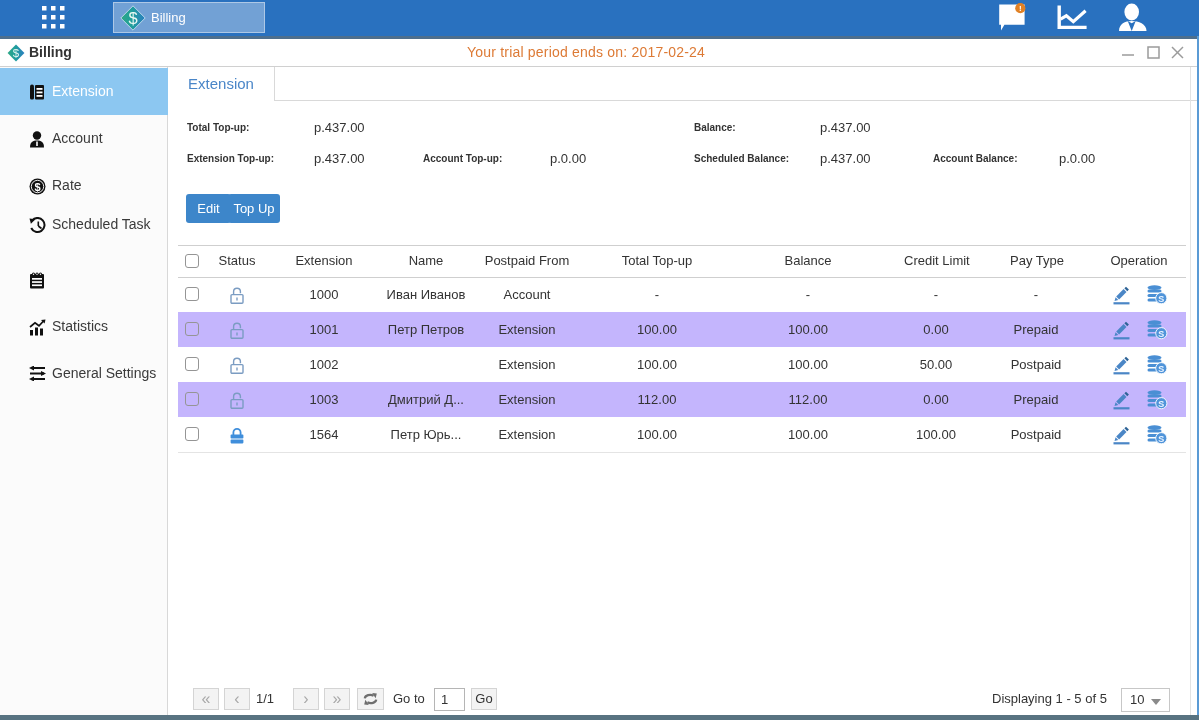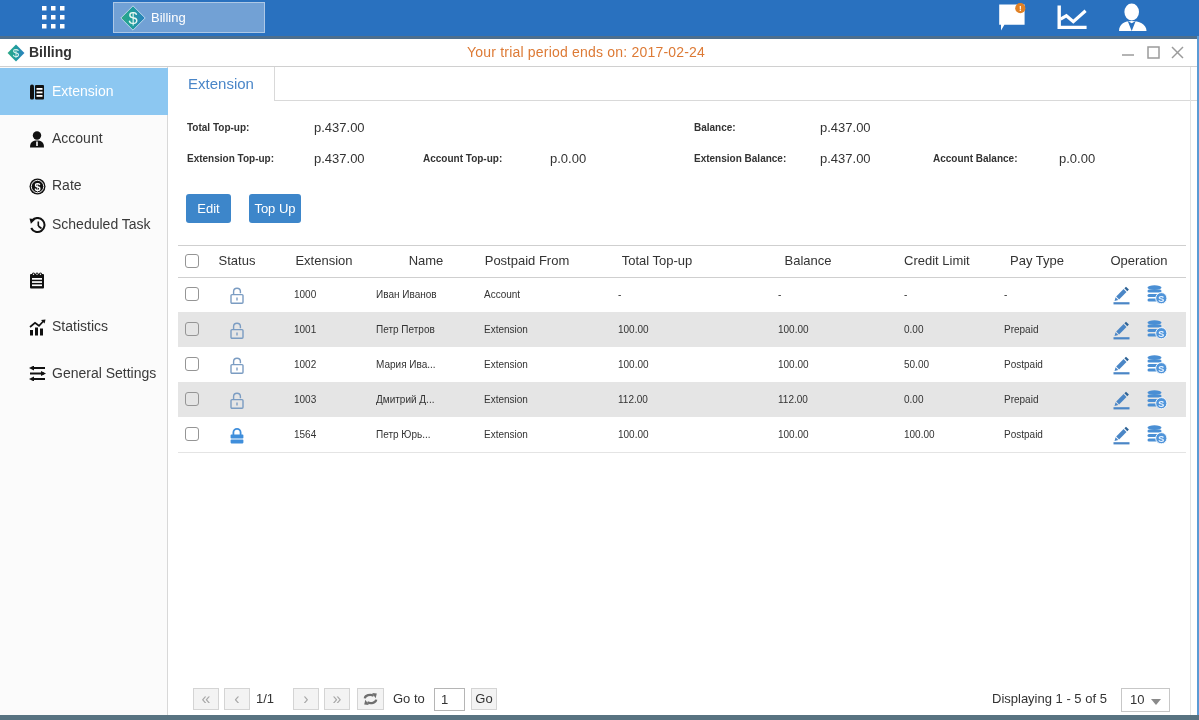--- a/index.html
+++ b/index.html
@@ -24,22 +24,22 @@
 #tabline { position:absolute; left:107px; top:33px; width:922px; height:1px; background:#d9d9d9; }
 #rightline { top:67px; left:1190px; width:1px; height:648px; background:#e3e3e3; }
 #rightedge { top:36px; left:1197px; width:2px; height:684px; background:#5b9bd5; }
 #bottomstrip { top:715px; left:0; width:1199px; height:5px; background:#587381; }
 .lbl-b { position:absolute; font-size:10px; font-weight:bold; color:#333; height:16px; line-height:16px; white-space:nowrap; }
 .val { position:absolute; font-size:13px; color:#333; height:16px; line-height:16px; white-space:nowrap; }
 .btn { position:absolute; top:127px; height:29px; background:#3d86ca; color:#fff; font-size:13px; text-align:center; line-height:29px; border-radius:3px; }
 #tbl { position:absolute; left:10px; top:178px; width:1008px; }
 .hdr { position:absolute; top:0; height:32px; line-height:32px; font-size:13px; color:#333; text-align:center; white-space:nowrap; }
 .row { position:absolute; left:0; width:1008px; height:35px; }
-.row.g { background:#e5e5e5; }
-.cell { position:absolute; top:0; height:35px; line-height:35px; font-size:10px; color:#333; text-align:left; white-space:nowrap; }
+.row.g { background:#c4b5fd; }
+.cell { position:absolute; top:0; height:35px; line-height:35px; font-size:13px; color:#333; text-align:center; white-space:nowrap; }
 .cbx { position:absolute; left:7px; width:14px; height:14px; border:1px solid #959595; border-radius:3px; }
 .pbtn { position:absolute; top:621px; height:22px; background:#f3f3f3; border:1px solid #d4d4d4; color:#a8a8a8; text-align:center; line-height:19px; font-size:16px; }
 .ptxt { position:absolute; top:621px; height:22px; line-height:22px; font-size:13px; color:#333; white-space:nowrap; }
 </style>
 </head>
 <body>
 <div class="abs" id="topbar">
   <svg class="abs" style="left:42px;top:6px" width="24" height="24" viewBox="0 0 24 24">
     <g fill="#ffffff">
       <rect x="0" y="0" width="4.5" height="4.5"></rect>
@@ -174,26 +174,26 @@
   <div id="tabbox">Extension</div>
   <div id="tabline"></div>
   <div class="lbl-b" style="left:19px;top:53px">Total Top-up:</div>
   <div class="val" style="left:146px;top:53px">p.437.00</div>
   <div class="lbl-b" style="left:526px;top:53px">Balance:</div>
   <div class="val" style="left:652px;top:53px">p.437.00</div>
   <div class="lbl-b" style="left:19px;top:84px">Extension Top-up:</div>
   <div class="val" style="left:146px;top:84px">p.437.00</div>
   <div class="lbl-b" style="left:255px;top:84px">Account Top-up:</div>
   <div class="val" style="left:382px;top:84px">p.0.00</div>
-  <div class="lbl-b" style="left:526px;top:84px">Extension Balance:</div>
+  <div class="lbl-b" style="left:526px;top:84px">Scheduled Balance:</div>
   <div class="val" style="left:652px;top:84px">p.437.00</div>
   <div class="lbl-b" style="left:765px;top:84px">Account Balance:</div>
   <div class="val" style="left:891px;top:84px">p.0.00</div>
   <div class="btn" style="left:18px;width:45px">Edit</div>
-  <div class="btn" style="left:81px;width:52px">Top Up</div>
+  <div class="btn" style="left:60px;width:52px">Top Up</div>
   <div id="tbl">
     <div style="position:absolute;left:0;top:0;width:1008px;height:1px;background:#cfcfcf"></div>
     <div style="position:absolute;left:0;top:32px;width:1008px;height:1px;background:#cfcfcf"></div>
     <div style="position:absolute;left:0;top:207px;width:1008px;height:1px;background:#e4e4e4"></div>
     <div class="cbx" style="top:9px"></div>
     <div class="hdr" style="left:39px;width:40px">Status</div>
     <div class="hdr" style="left:116px;width:60px">Extension</div>
     <div class="hdr" style="left:216px;width:64px">Name</div>
     <div class="hdr" style="left:306px;width:86px">Postpaid From</div>
     <div class="hdr" style="left:440px;width:78px">Total Top-up</div>
@@ -260,21 +260,20 @@
     </svg>
     </div>
     <div class="row" style="top:102px">
       <div class="cbx" style="top:10px"></div>
       <svg style="position:absolute;left:51px;top:10px" width="16" height="17" viewBox="0 0 16 17">
       <rect x="2" y="7.6" width="12" height="8.6" rx="1" fill="none" stroke="#7b9cc2" stroke-width="1.4"></rect>
       <line x1="8" y1="10.4" x2="8" y2="13.4" stroke="#7b9cc2" stroke-width="1.4"></line>
       <path d="M4.6,7.4 V4.6 A3.4,3.4 0 0 1 11.4,4.6 V6.3" fill="none" stroke="#7b9cc2" stroke-width="1.4"></path>
     </svg>
       <div class="cell" style="left:116px;width:60px">1002</div>
-      <div class="cell" style="left:198px;width:100px">Мария Ива...</div>
       <div class="cell" style="left:306px;width:86px">Extension</div>
       <div class="cell" style="left:440px;width:78px">100.00</div>
       <div class="cell" style="left:600px;width:60px">100.00</div>
       <div class="cell" style="left:726px;width:64px">50.00</div>
       <div class="cell" style="left:826px;width:64px">Postpaid</div>
       <svg style="position:absolute;left:935px;top:8px" width="18" height="20" viewBox="0 0 18 20">
       <path d="M3.2,11.5 L10.6,4.1 L13.5,7 L6.1,14.4 Z" fill="#4a86c6"></path>
       <path d="M11.4,3.3 L13,1.7 L15.9,4.6 L14.3,6.2 Z" fill="#2e6396"></path>
       <path d="M2.6,12.3 L1.5,16.1 L5.3,15 Z" fill="#4a86c6"></path>
       <rect x="0.5" y="17.2" width="16" height="2.2" fill="#4a86c6"></rect>

